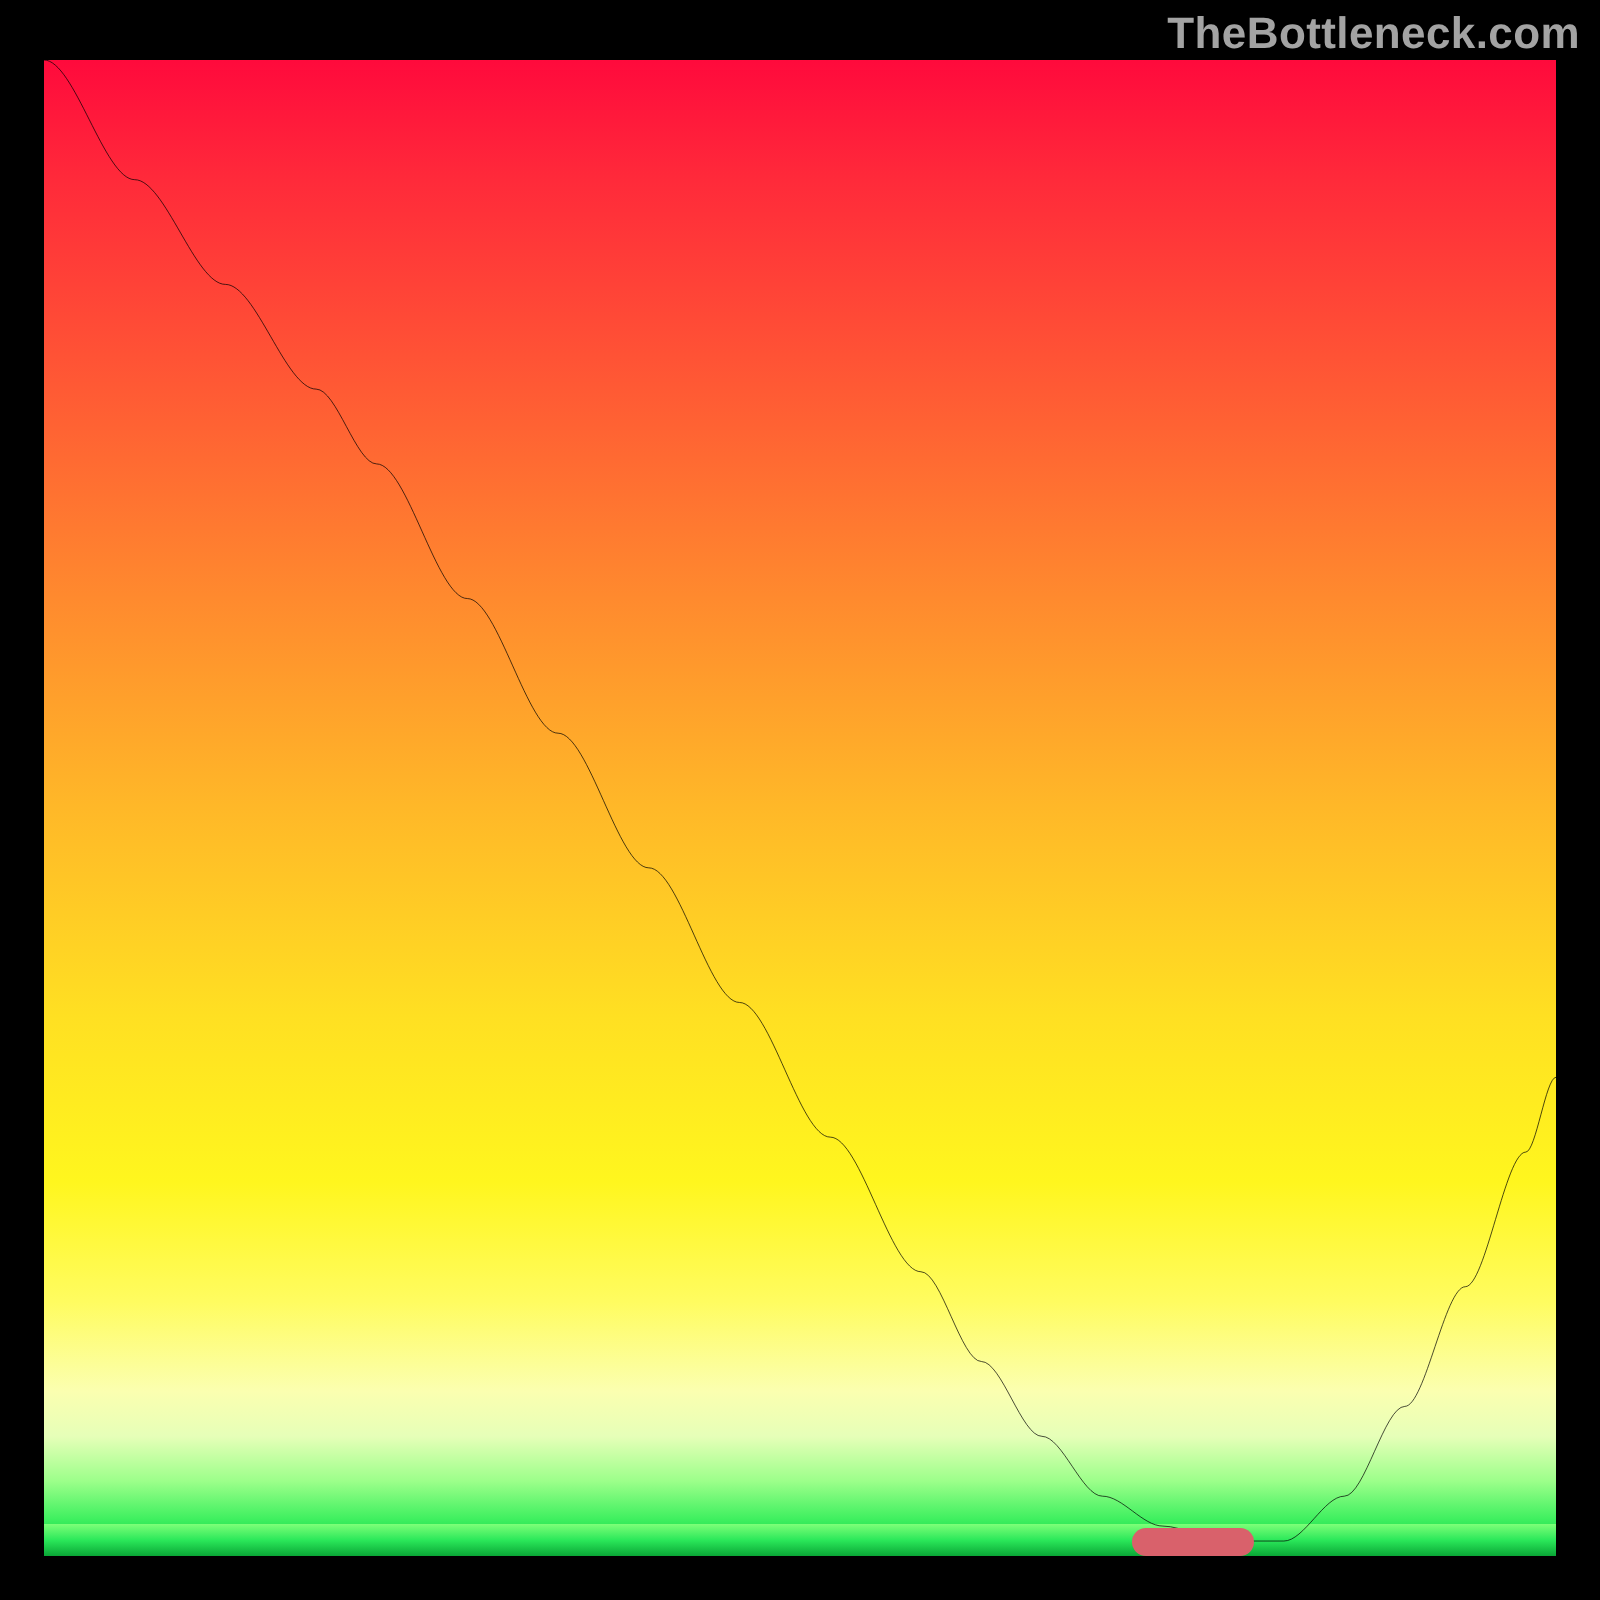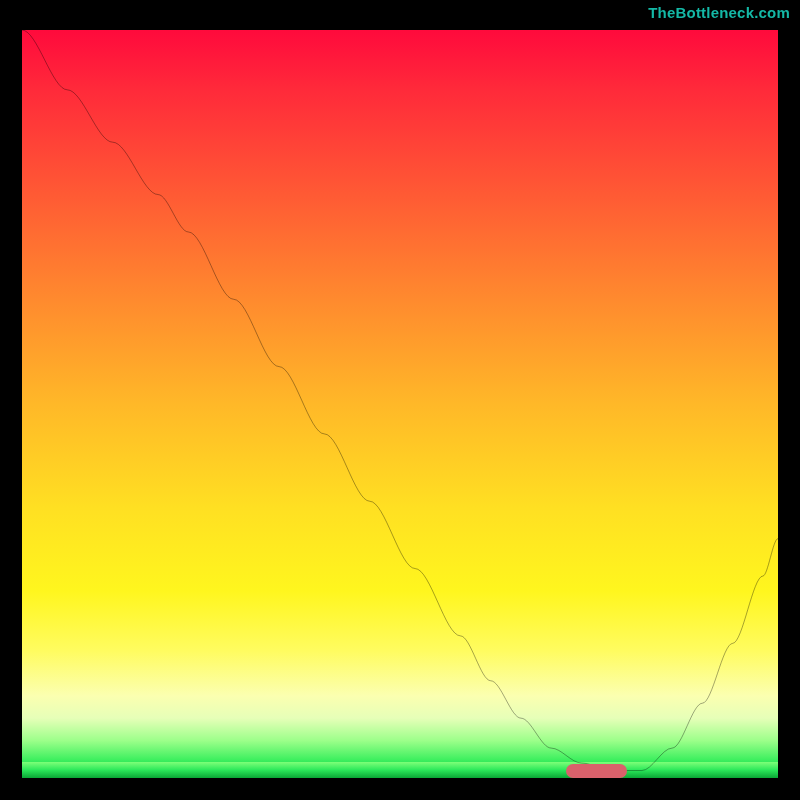--- a/index.html
+++ b/index.html
@@ -14,23 +14,23 @@
   .chart-wrap {
     position: relative;
     width: 800px;
     height: 800px;
     background: #000;
   }
   .watermark {
     position: absolute;
     top: 4px;
     right: 10px;
-    font-size: 15px;
+    font-size: 22px;
     font-weight: 600;
-    color: #14b8a6;
+    color: #a3a3a3;
     letter-spacing: 0.2px;
     z-index: 5;
   }
   .plot-area {
     position: absolute;
     left: 22px;
     top: 30px;
     width: 756px;
     height: 748px;
     background: linear-gradient(to bottom,

